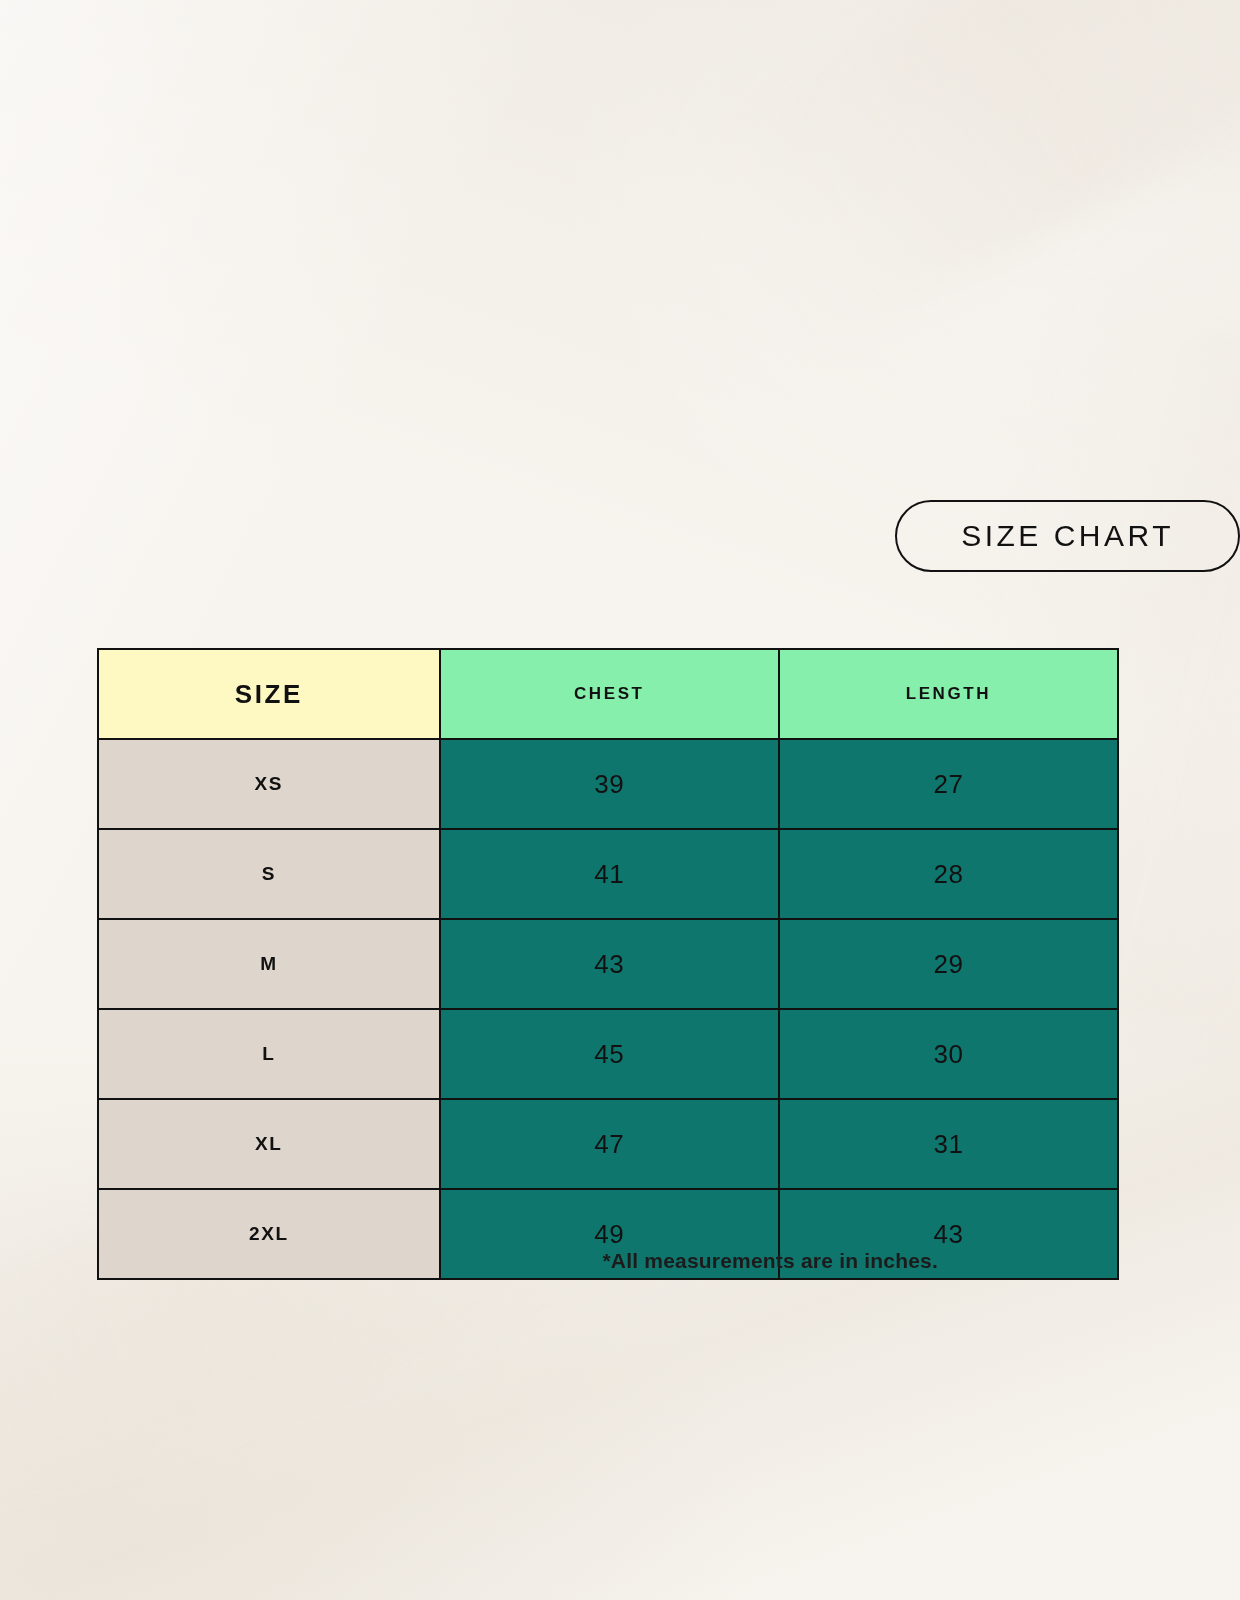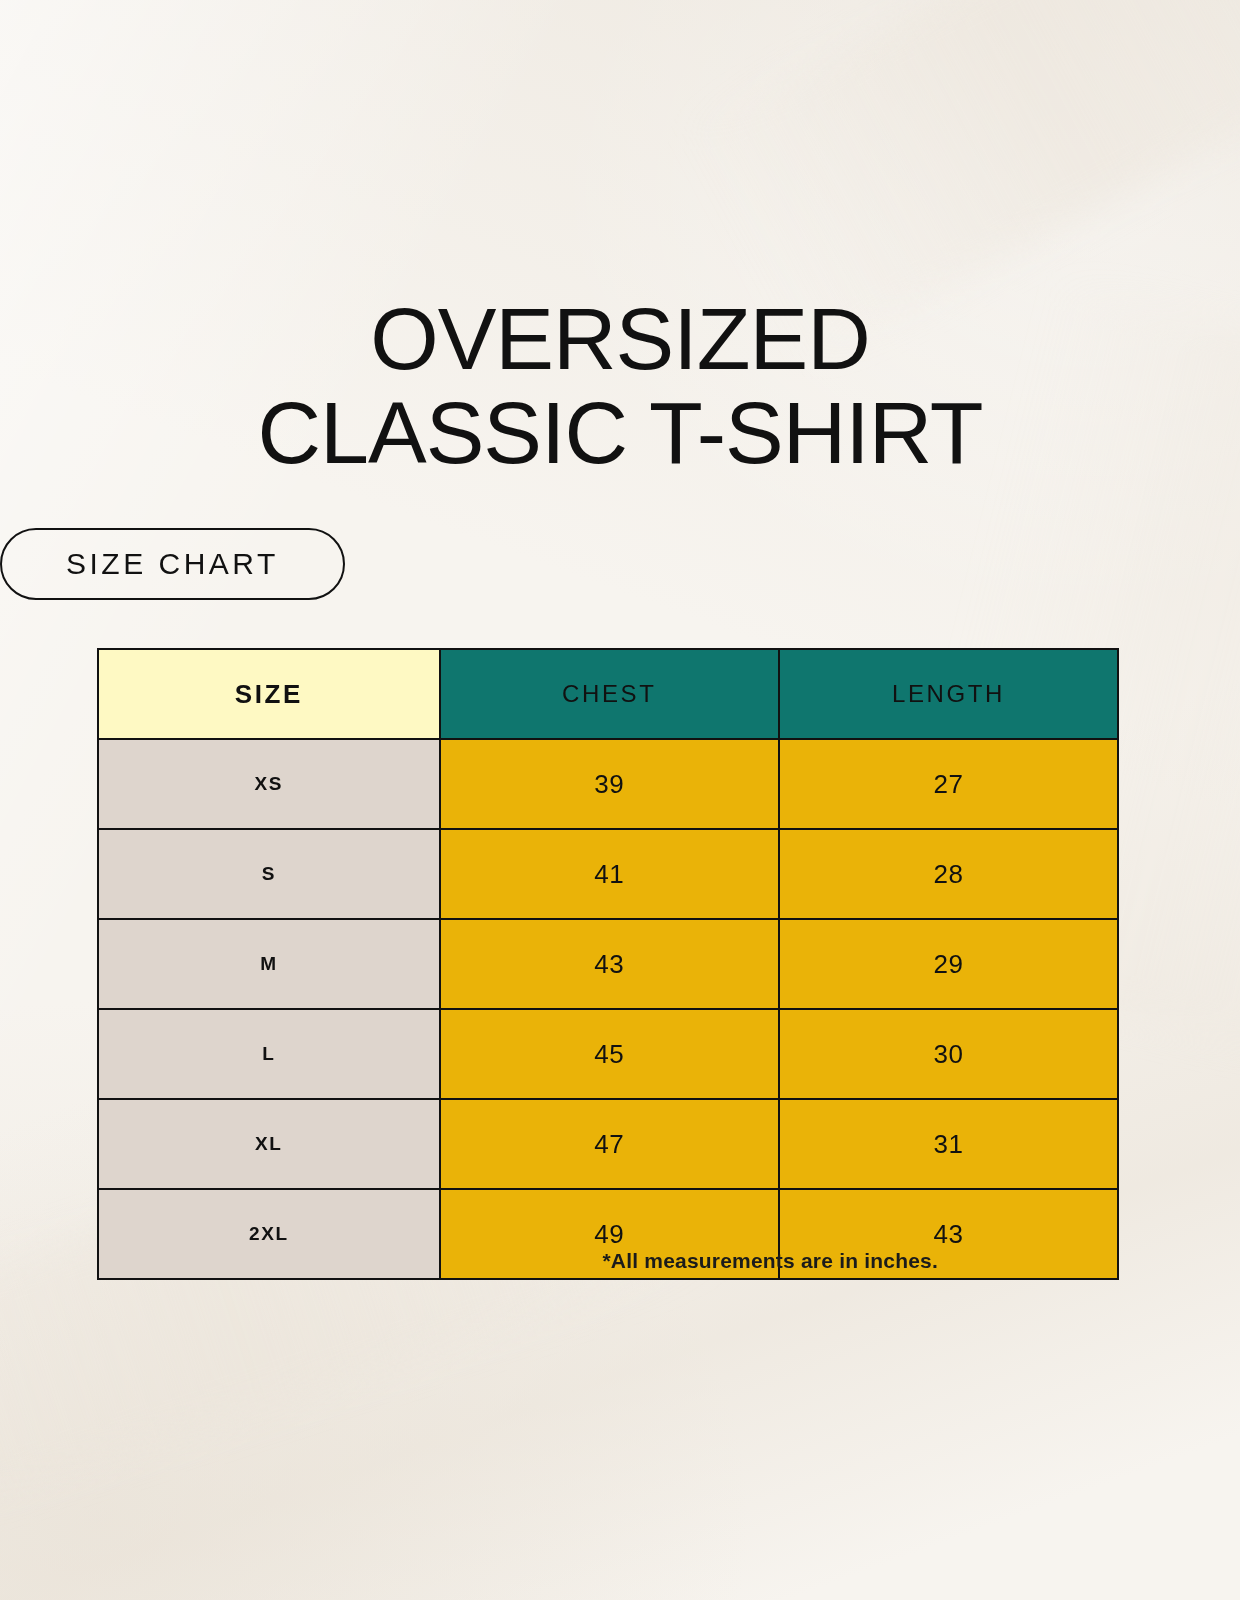--- a/index.html
+++ b/index.html
@@ -56,25 +56,25 @@
     color: #111111;
     font-weight: 400;
     white-space: nowrap;
   }
   .title-line-2 {
     margin-top: 8px;
   }
 
   .pill-wrap {
     position: absolute;
-    top: 528px;
+    top: 500px;
     left: 0;
     width: 1240px;
     display: flex;
-    justify-content: flex-start;
+    justify-content: flex-end;
   }
   .pill {
     border: 2px solid #111111;
     border-radius: 48px;
     padding: 17px 64px;
     font-size: 30px;
     letter-spacing: 3.5px;
     color: #111111;
     font-weight: 500;
     background: transparent;
@@ -102,33 +102,33 @@
   table.size-table col.c-size { width: 33.5%; }
   table.size-table col.c-val { width: 33.25%; }
 
   th.head-size {
     background: #fef9c3;
     font-size: 26px;
     font-weight: 700;
     letter-spacing: 2.6px;
   }
   th.head-meas {
-    background: #0f766e;
-    font-size: 24px;
-    font-weight: 400;
+    background: #86efac;
+    font-size: 17px;
+    font-weight: 700;
     letter-spacing: 2.6px;
   }
   td.cell-size {
     background: #ded5cd;
     font-size: 19px;
     font-weight: 700;
     letter-spacing: 1.6px;
   }
   td.cell-val {
-    background: #eab308;
+    background: #0f766e;
     font-size: 26px;
     font-weight: 400;
     letter-spacing: 0.5px;
   }
 
   .footnote {
     position: absolute;
     top: 1249px;
     left: 0;
     width: 938px;
@@ -142,24 +142,20 @@
 </head>
 <body>
 
 <div class="page">
 
   <div class="bg-wash"></div>
   <div class="bg-streak streak-a"></div>
   <div class="bg-streak streak-b"></div>
   <div class="bg-streak streak-c"></div>
 
-  <div class="title-block">
-    <div class="title-line">OVERSIZED</div>
-    <div class="title-line title-line-2">CLASSIC T-SHIRT</div>
-  </div>
 
   <div class="pill-wrap">
     <div class="pill">SIZE CHART</div>
   </div>
 
   <div class="table-wrap">
     <table class="size-table">
       <colgroup>
         <col class="c-size">
         <col class="c-val">

